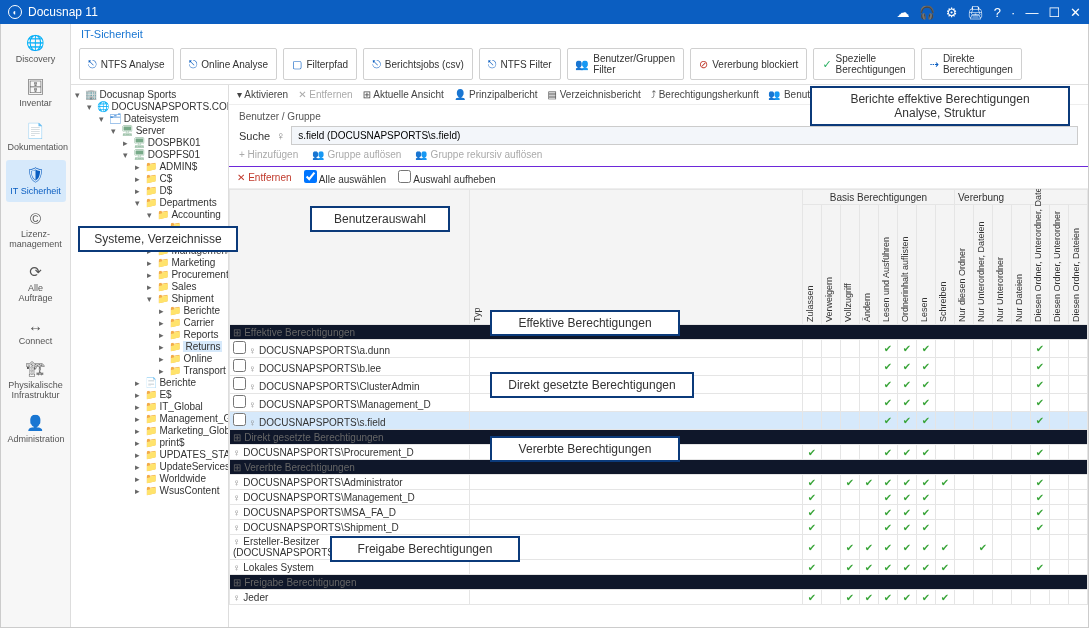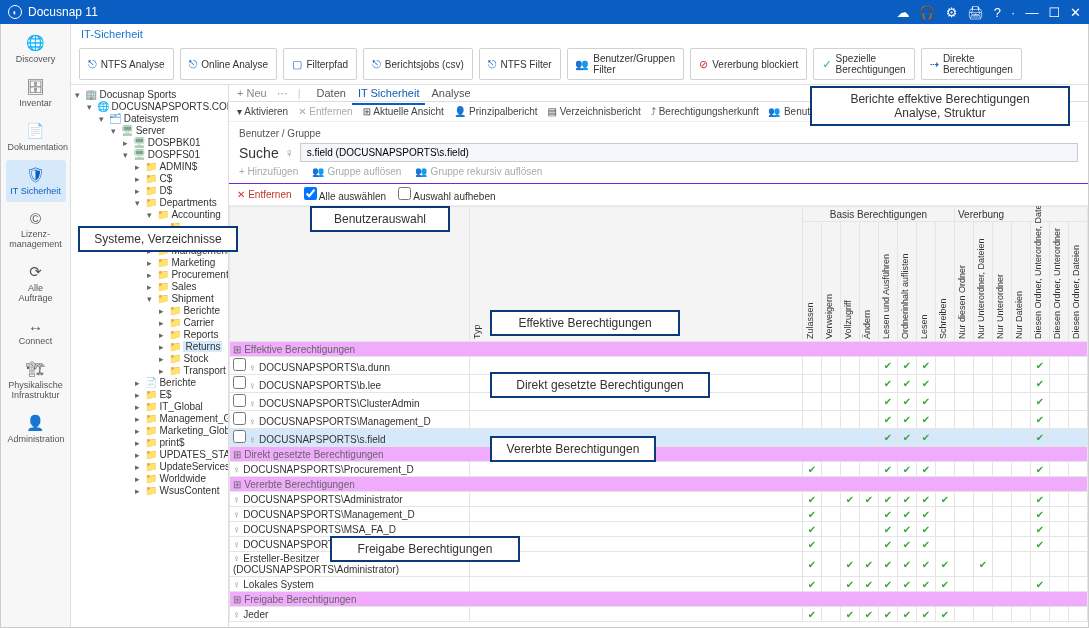--- a/index.html
+++ b/index.html
@@ -36,32 +36,32 @@
 .tabbar { display: flex; align-items: center; border-bottom: 1px solid #ddd; padding: 2px 8px; gap: 10px; font-size: 11px; }
 .tabbar .neu { color: #888; }
 .tabbar .tab { padding: 4px 6px; cursor: pointer; color: #555; }
 .tabbar .tab.active { color: #0b5ec1; border-bottom: 2px solid #0b5ec1; }
 .subtb { display: flex; gap: 10px; padding: 4px 8px; border-bottom: 1px solid #eee; font-size: 10px; text-align: right; }
 .subtb span { cursor: pointer; color: #444; }
 .subtb .dis { color: #aaa; }
 .userarea { padding: 6px 10px 2px 10px; border-bottom: 1px solid #6d28d9; }
 .userarea .lbl { font-size: 10px; color: #555; margin-bottom: 4px; }
 .searchrow { display: flex; align-items: center; gap: 6px; }
-.searchrow .s { font-size: 14px; }
+.searchrow .s { font-size: 11px; }
 .searchrow .uicon { color: #888; font-size: 12px; }
 .searchrow input { flex: 1; border: 1px solid #ccc; padding: 3px 6px; font-size: 10px; background: #f3f6fa; }
 .addrow { padding: 4px 0; font-size: 10px; color: #aaa; display: flex; gap: 14px; }
 .gridwrap { flex: 1; overflow: auto; position: relative; }
 table.perm { border-collapse: collapse; width: 100%; font-size: 10px; }
 table.perm th, table.perm td { border: 1px solid #e5e5e5; padding: 1px 3px; text-align: left; height: 15px; }
 table.perm th { background: #f4f4f4; font-weight: normal; }
 table.perm th.vh { height: 120px; vertical-align: bottom; padding: 2px; }
 table.perm th.vh .rot { transform: rotate(-90deg); transform-origin: left bottom; white-space: nowrap; width: 14px; font-size: 9px; position: relative; left: 10px; }
 table.perm td.ck { text-align: center; color: #3aa53a; width: 16px; }
-table.perm tr.grp td { background: #f0abfc; color: #666; font-size: 10px; }
+table.perm tr.grp td { background: #0f172a; color: #666; font-size: 10px; }
 table.perm tr.sel td { background: #d6e9fb; }
 .rmrow { padding: 3px 8px; font-size: 10px; display: flex; gap: 12px; border-bottom: 1px solid #eee; align-items: center; }
 .rmrow .x { color: #c0392b; }
 .callout { position: absolute; border: 2px solid #0b3a7a; background: #fff; padding: 4px 10px; font-size: 12px; font-weight: 500; text-align: center; z-index: 50; pointer-events: none; }
 .pcol { width: 16px; }
 </style>
 </head>
 <body>
 
 <div class="titlebar">
@@ -163,21 +163,21 @@
                         <li class=""><span class="tg">▸</span><span class="ic y">📁</span><span class="lbl">Management</span></li>
                         <li class=""><span class="tg">▸</span><span class="ic y">📁</span><span class="lbl">Marketing</span></li>
                         <li class=""><span class="tg">▸</span><span class="ic y">📁</span><span class="lbl">Procurement</span></li>
                         <li class=""><span class="tg">▸</span><span class="ic y">📁</span><span class="lbl">Sales</span></li>
 <li class=""><span class="tg">▾</span><span class="ic y">📁</span><span class="lbl">Shipment</span></li>
 <ul>
 <li class=""><span class="tg">▸</span><span class="ic y">📁</span><span class="lbl">Berichte</span></li>
                           <li class=""><span class="tg">▸</span><span class="ic y">📁</span><span class="lbl">Carrier</span></li>
                           <li class=""><span class="tg">▸</span><span class="ic y">📁</span><span class="lbl">Reports</span></li>
                           <li class="sel"><span class="tg">▸</span><span class="ic y">📁</span><span class="lbl">Returns</span></li>
-                          <li class=""><span class="tg">▸</span><span class="ic y">📁</span><span class="lbl">Stock</span></li>
+                          <li class=""><span class="tg">▸</span><span class="ic y">📁</span><span class="lbl">Online</span></li>
                           <li class=""><span class="tg">▸</span><span class="ic y">📁</span><span class="lbl">Transport &amp; Delivery S</span></li>
 </ul>
 </ul>
 <li class=""><span class="tg">▸</span><span class="ic ">📄</span><span class="lbl">Berichte</span></li>
 <li class=""><span class="tg">▸</span><span class="ic y">📁</span><span class="lbl">E$</span></li>
                       <li class=""><span class="tg">▸</span><span class="ic y">📁</span><span class="lbl">IT_Global</span></li>
                       <li class=""><span class="tg">▸</span><span class="ic y">📁</span><span class="lbl">Management_Global</span></li>
                       <li class=""><span class="tg">▸</span><span class="ic y">📁</span><span class="lbl">Marketing_Global</span></li>
                       <li class=""><span class="tg">▸</span><span class="ic y">📁</span><span class="lbl">print$</span></li>
                       <li class=""><span class="tg">▸</span><span class="ic y">📁</span><span class="lbl">UPDATES_STANDALONE</span></li>
@@ -188,26 +188,20 @@
 </ul>
 </ul>
 
 </ul>
 </ul>
 
 </ul>
 </div>
 
       <div class="content">
-        <div class="tabbar">
-          <span class="neu">+ Neu</span>
-          <span class="neu">···</span>
-          <span style="color:#ccc">|</span>
-          <span id="tabset"><span class="tab">Daten</span><span class="tab active">IT Sicherheit</span><span class="tab">Analyse</span></span>
-        </div>
         <div class="subtb" id="subtb">
             <span class="">▾ Aktivieren</span>
             <span class="dis">✕ Entfernen</span>
             <span class="">⊞ Aktuelle Ansicht</span>
             <span class="">👤 Prinzipalbericht</span>
             <span class="">▤ Verzeichnisbericht</span>
             <span class="">⤴ Berechtigungsherkunft</span>
             <span class="">👥 Benutzer/Gruppen Struktur</span>
           </div>
 
@@ -554,15 +548,15 @@
       </div>
     </div>
   </div>
 </div>
 
 <div class="callout" style="left:78px; top:226px; width:160px">Systeme, Verzeichnisse</div>
 <div class="callout" style="left:310px; top:206px; width:140px">Benutzerauswahl</div>
 <div class="callout" style="left:810px; top:86px; width:260px; white-space:pre-line">Berichte effektive Berechtigungen
 Analyse, Struktur</div>
 <div class="callout" style="left:490px; top:310px; width:190px">Effektive Berechtigungen</div>
-<div class="callout" style="left:490px; top:372px; width:220px">Direkt gesetzte Berechtigungen</div>
-<div class="callout" style="left:490px; top:436px; width:166px">Vererbte Berechtigungen</div>
+<div class="callout" style="left:490px; top:372px; width:204px">Direkt gesetzte Berechtigungen</div>
+<div class="callout" style="left:490px; top:436px; width:190px">Vererbte Berechtigungen</div>
 <div class="callout" style="left:330px; top:536px; width:190px">Freigabe Berechtigungen</div>
 
 </body></html>

